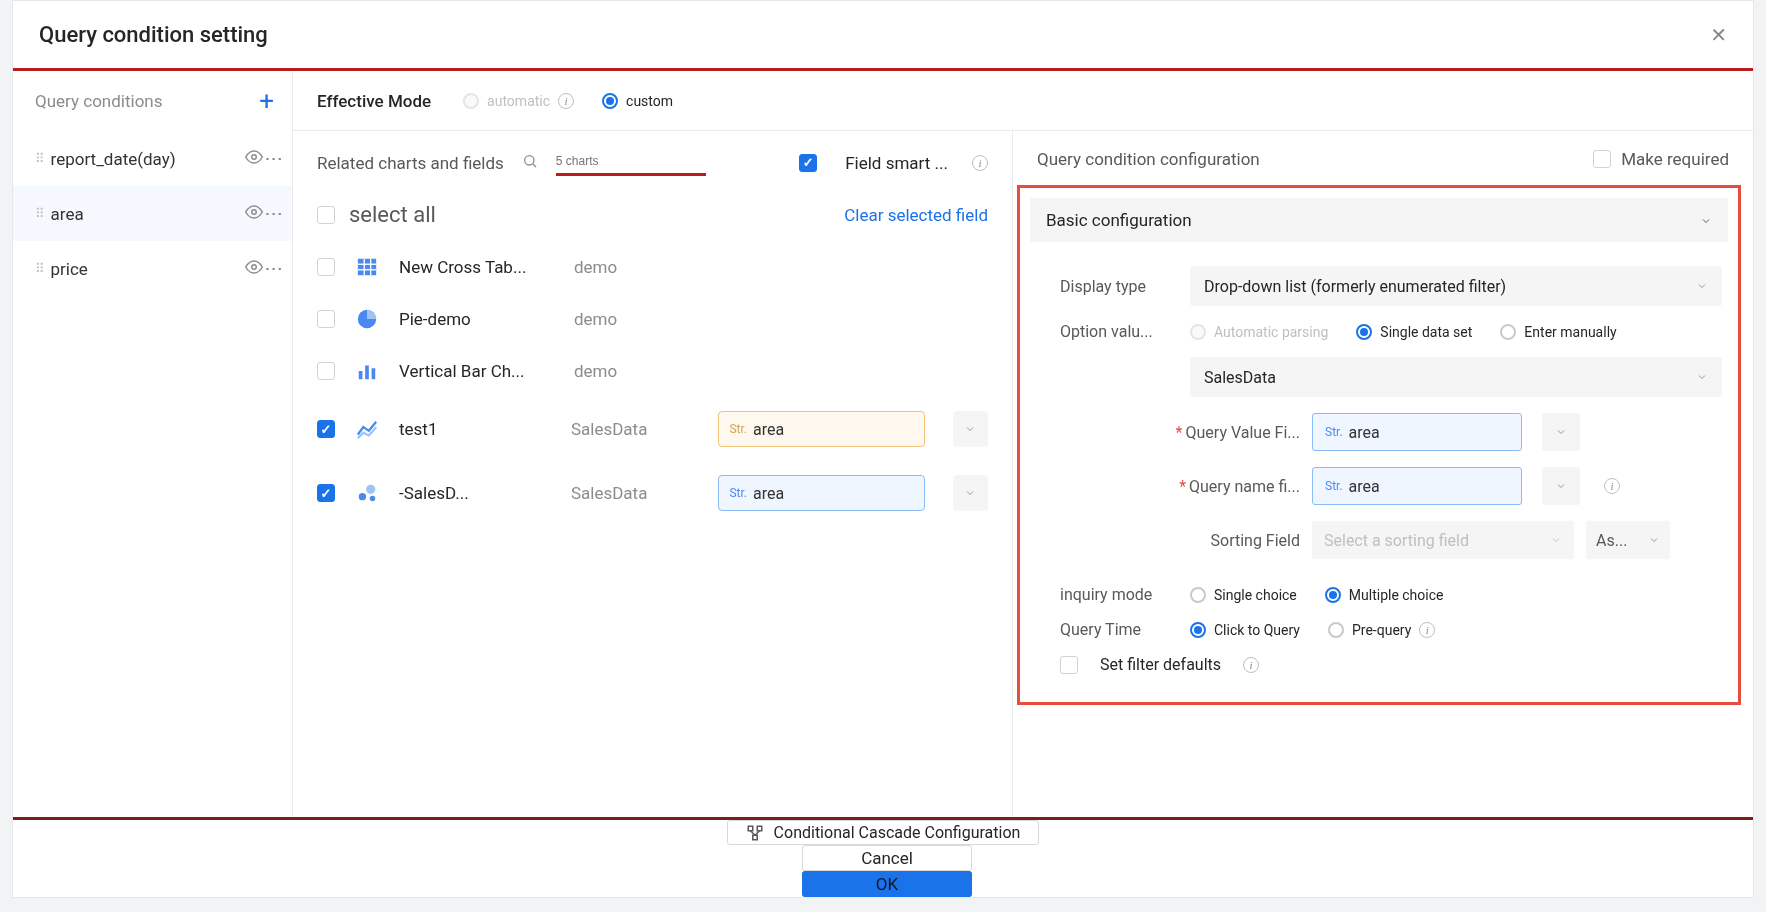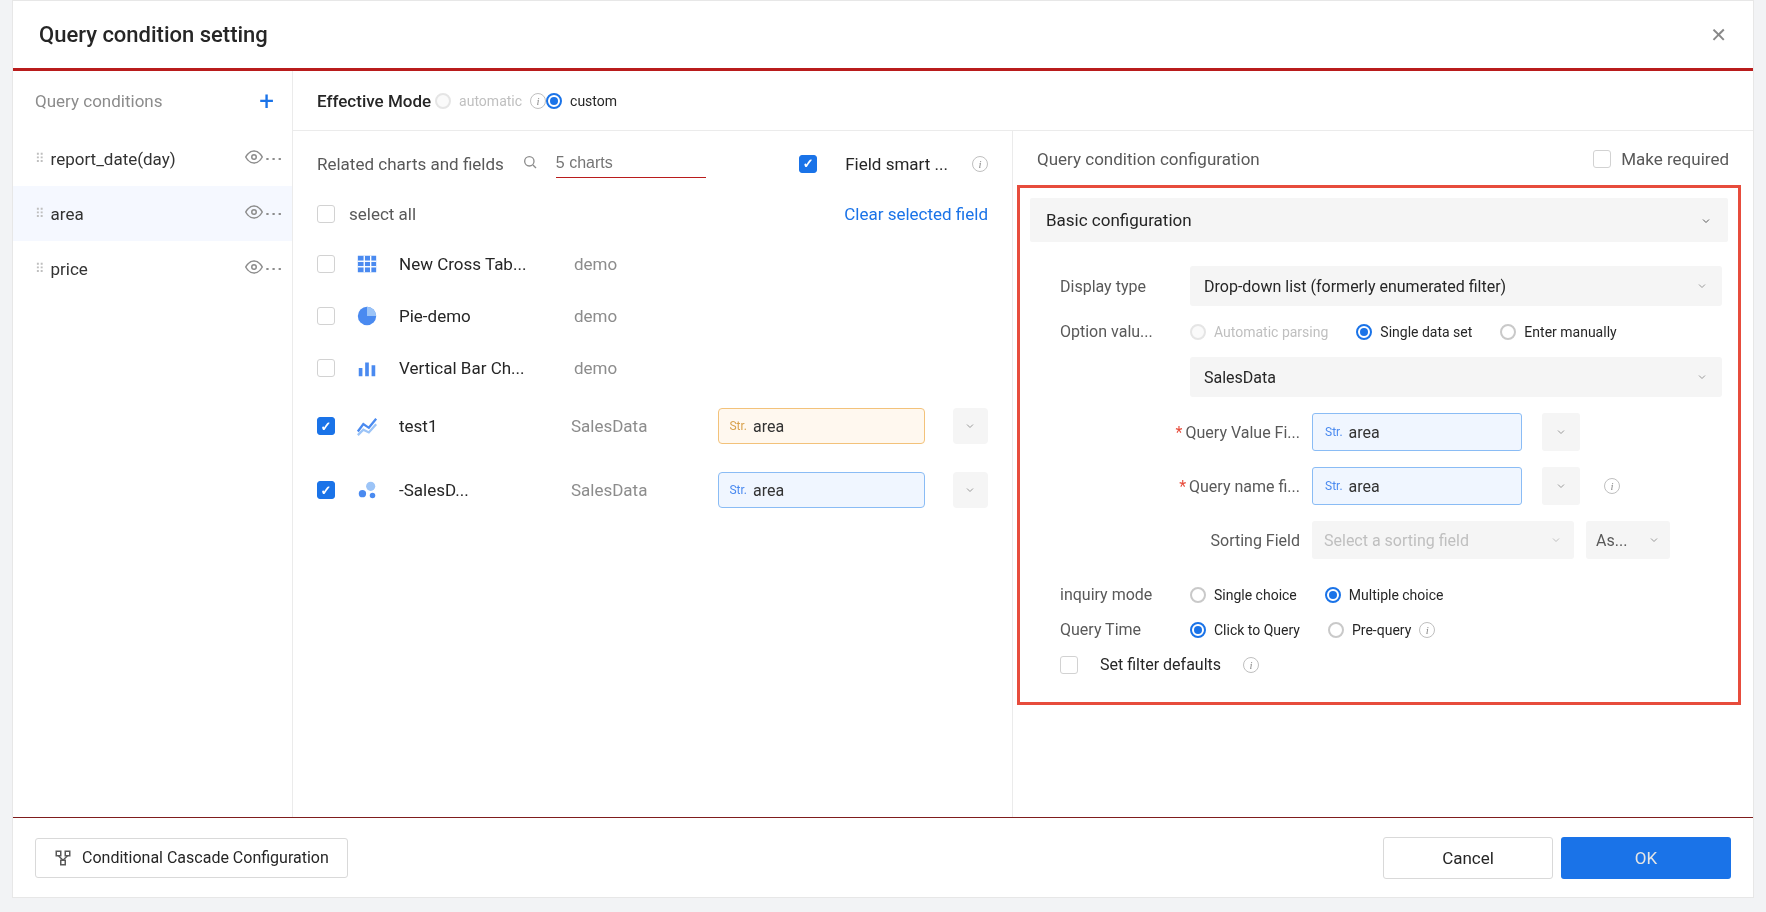--- a/index.html
+++ b/index.html
@@ -91,20 +91,21 @@
   cursor: pointer;
   writing-mode: vertical-lr;
   line-height: 0.4;
 }
 .main { flex: 1; display: flex; flex-direction: column; }
 .main .effective-row {
   height: 60px;
   display: flex;
   align-items: center;
   padding: 0 24px;
+  gap: 28px;
   border-bottom: 1px solid #ebebeb;
 }
 .effective-label { font-size: 17px; font-weight: 500; margin-right: 4px; }
 .radio {
   display: inline-flex;
   align-items: center;
   gap: 8px;
   cursor: pointer;
 }
 .radio .dot {
@@ -150,23 +151,23 @@
   padding: 18px 24px 12px;
   gap: 18px;
 }
 .related-label { font-size: 17px; color: #595959; }
 .search-i {
   color: #8c8c8c;
   font-size: 15px;
 }
 .search-box {
   border: none;
-  border-bottom: 1px solid #b91c1c;
+  border-bottom: 3px solid #b91c1c;
   padding: 5px 0;
-  font-size: 16px;
+  font-size: 12px;
   color: #ec4899;
   width: 150px;
   background: transparent;
 }
 .spacer { flex: 1; }
 .checkbox {
   width: 18px; height: 18px;
   border: 1px solid #d2d2d2;
   border-radius: 3px;
   display: inline-flex;
@@ -182,21 +183,21 @@
   color: #fff;
   font-size: 13px;
   font-weight: bold;
 }
 .field-smart { font-size: 17px; color: #262626; margin: 0 6px 0 10px; }
 .select-all-row {
   display: flex;
   align-items: center;
   padding: 14px 24px;
 }
-.select-all-row .label { margin-left: 14px; font-size: 17px; color: #595959; flex: 1; }
+.select-all-row .label { margin-left: 14px; font-size: 22px; color: #595959; flex: 1; }
 .clear-link { color: #1a73e8; font-size: 17px; cursor: pointer; }
 .chart-row {
   display: flex;
   align-items: center;
   padding: 14px 24px;
   gap: 20px;
 }
 .chart-icon {
   width: 24px; height: 24px;
   display: inline-flex;
@@ -336,25 +337,26 @@
   gap: 6px;
   color: #595959;
   font-size: 16px;
   justify-content: space-between;
 }
 .radio-group { display: flex; gap: 28px; flex-wrap: wrap; }
 .footer {
   position: absolute;
   bottom: 0; left: 0; right: 0;
   height: 80px;
-  border-top: 1px solid #7f1d1d;
+  border-top: 3px solid #7f1d1d;
   display: flex;
   align-items: center;
   padding: 0 22px;
   background: #fff;
+  flex-direction: column;
 }
 .cascade-btn {
   height: 40px;
   border: 1px solid #d9d9d9;
   border-radius: 3px;
   padding: 0 18px;
   display: flex;
   align-items: center;
   gap: 10px;
   cursor: pointer;
@@ -367,21 +369,21 @@
   min-width: 170px;
   border-radius: 3px;
   display: flex;
   align-items: center;
   justify-content: center;
   font-size: 17px;
   cursor: pointer;
   margin-left: 8px;
 }
 .btn.cancel { border: 1px solid #d9d9d9; background: #fff; color: #262626; }
-.btn.ok { background: #1a73e8; color: #e5e5e5; border: none; }
+.btn.ok { background: #1a73e8; color: #0f172a; border: none; }
 </style>
 </head>
 <body>
 
 <div class="frame">
 
   <div class="header">
     <div class="header-title">Query condition setting</div>
     <div class="close-x">✕</div>
   </div>

